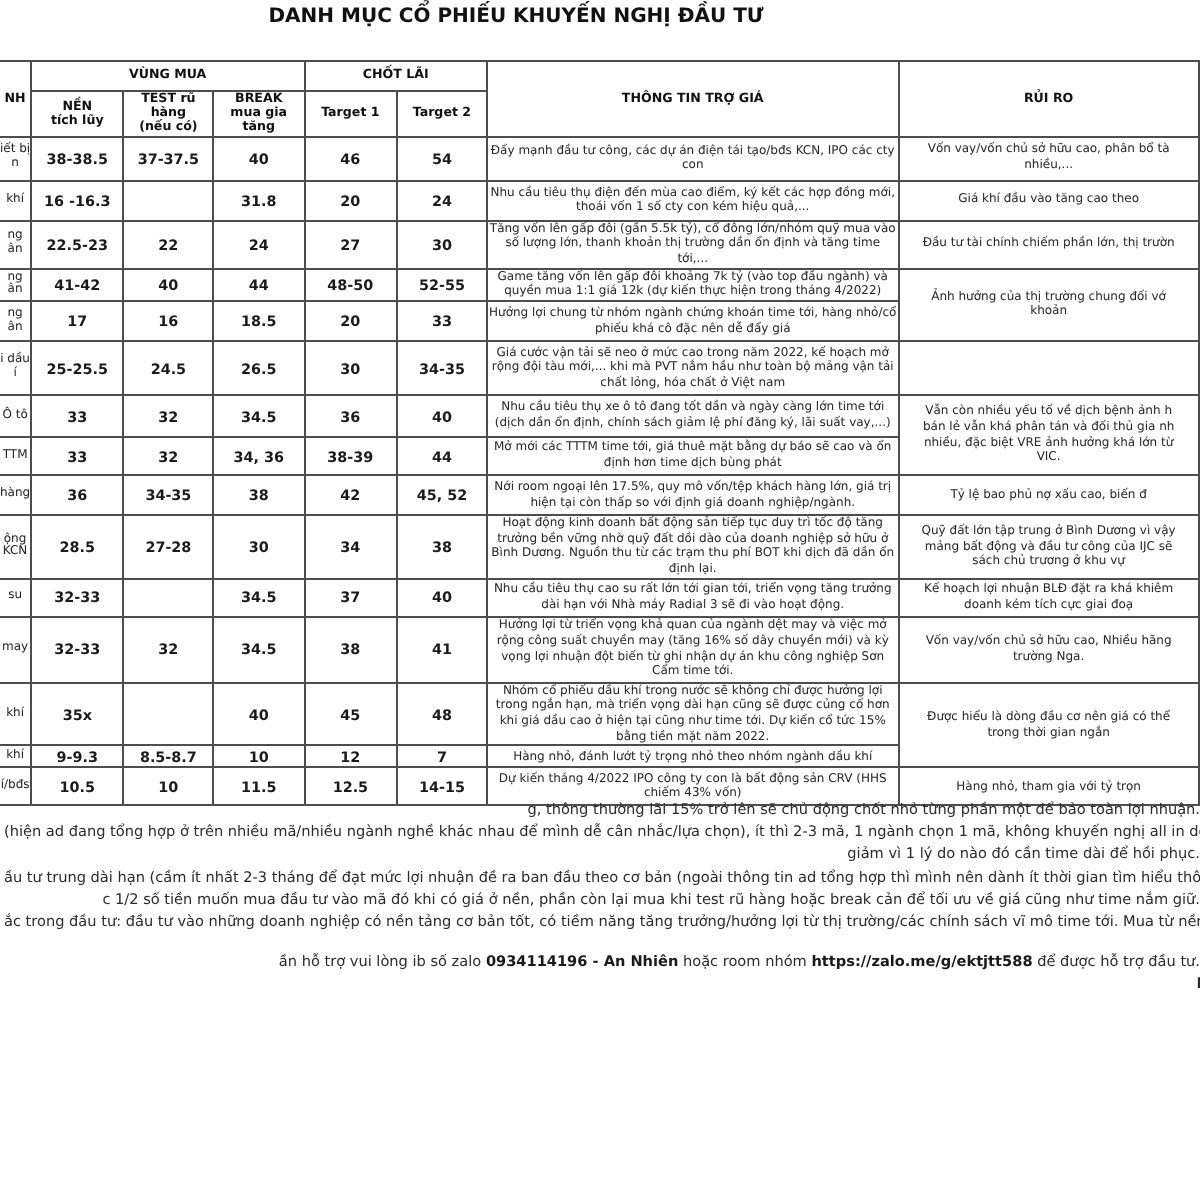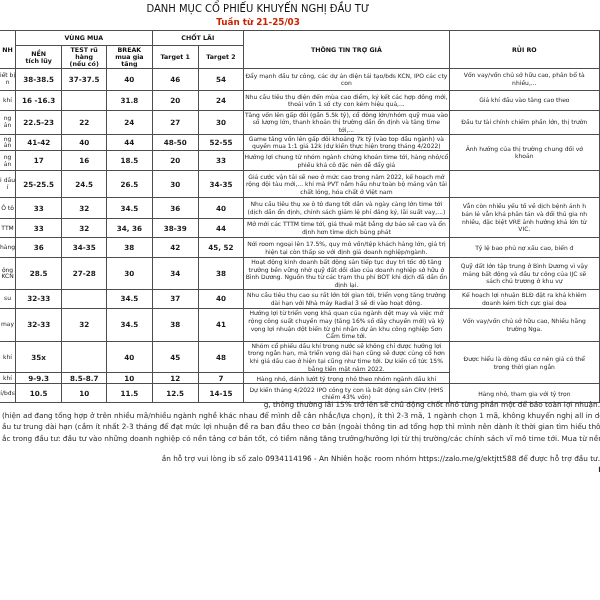--- a/index.html
+++ b/index.html
@@ -1,43 +1,42 @@
 <!DOCTYPE html>
 <html><head>
 <meta charset="utf-8">
 <style>
   html,body{margin:0;padding:0;background:#fff;}
   #canvas{position:relative;width:600px;height:600px;background:#ffffff;overflow:hidden;
           font-family:"DejaVu Sans","Liberation Sans",sans-serif;color:#222;}
   .title{position:absolute;top:3px;left:0;width:516px;text-align:center;
-         font-size:10px;font-weight:normal;color:#111;}
+         font-size:10px;font-weight:bold;color:#111;}
   .subtitle{position:absolute;top:17px;left:0;width:516px;text-align:center;
          font-size:8.8px;font-weight:bold;color:#cc2200;}
   table.main{border-collapse:collapse;table-layout:fixed;position:absolute;top:30px;left:0;}
   table.main td{border:1px solid #4d4d4d;padding:0;vertical-align:middle;overflow:hidden;}
   table.main td:first-child{border-left:none;}
   tr.hrow td{font-weight:bold;font-size:6.3px;text-align:center;line-height:1.15;
              white-space:pre-line;color:#111;}
   td.num{font-size:7.2px;font-weight:600;text-align:center;color:#1a1a1a;}
   td.name{font-size:6px;text-align:center;white-space:pre-line;line-height:1.15;overflow:visible;}
   td.info{font-size:6px;line-height:1.28;text-align:center;padding:1px 3px;color:#262626;}
   td.risk{font-size:6px;line-height:1.3;text-align:center;white-space:pre-line;color:#262626;padding:1px 2px;}
   .notes{position:absolute;top:399px;left:2px;width:650px;}
   .notes p{margin:0;white-space:nowrap;overflow:hidden;font-size:7.3px;
            line-height:11.2px;color:#2b2b2b;width:598px;text-align:right;}
   .notes p.contact{margin-top:9px;}
-  .notes b{font-weight:normal;color:#1a1a1a;}
+  .notes b{font-weight:bold;color:#1a1a1a;}
   .sig{font-weight:bold;padding-left:33px;}
 </style>
 </head>
 <body>
 
 <div id="canvas">
   <div class="title">DANH MỤC CỔ PHIẾU KHUYẾN NGHỊ ĐẦU TƯ</div>
-  <div class="subtitle">Tuần từ 21-25/03</div>
 
   <table class="main">
     <colgroup>
       <col style="width:15px">
         <col style="width:48px">
         <col style="width:47px">
         <col style="width:47px">
       <col style="width:48px">
         <col style="width:47px">
         <col style="width:218px">
@@ -224,18 +223,20 @@
       <td class="num">14-15</td>
       <td class="info">Dự kiến tháng 4/2022 IPO công ty con là bất động sản CRV (HHS chiếm 43% vốn)</td>
       <td class="risk">Hàng nhỏ, tham gia với tỷ trọn</td>
     </tr>
   </tbody>
     </table>
 
   <div class="notes">
     <p>g, thông thường lãi 15% trở lên sẽ chủ động chốt nhỏ từng phần một để bảo toàn lợi nhuận.</p>
     <p>(hiện ad đang tổng hợp ở trên nhiều mã/nhiều ngành nghề khác nhau để mình dễ cân nhắc/lựa chọn), ít thì 2-3 mã, 1 ngành chọn 1 mã, không khuyến nghị all in dễ sinh ức chế tâm lý k</p>
+    <p>giảm vì 1 lý do nào đó cần time dài để hồi phục.</p>
     <p>ầu tư trung dài hạn (cầm ít nhất 2-3 tháng để đạt mức lợi nhuận đề ra ban đầu theo cơ bản (ngoài thông tin ad tổng hợp thì mình nên dành ít thời gian tìm hiểu thông tin mã cổ phiếu n</p>
+    <p>c 1/2 số tiền muốn mua đầu tư vào mã đó khi có giá ở nền, phần còn lại mua khi test rũ hàng hoặc break cản để tối ưu về giá cũng như time nắm giữ.</p>
     <p>ắc trong đầu tư: đầu tư vào những doanh nghiệp có nền tảng cơ bản tốt, có tiềm năng tăng trưởng/hưởng lợi từ thị trường/các chính sách vĩ mô time tới. Mua từ nền giá đủ chiết khấu</p>
     <p class="contact"><span>ần hỗ trợ vui lòng ib số zalo </span><b>0934114196 - An Nhiên</b><span> hoặc room nhóm </span><b>https://zalo.me/g/ektjtt588</b><span> để được hỗ trợ đầu tư.</span></p>
     <p class="sig">Duy Hậu</p>
   </div>
 </div>
 
 </body></html>

